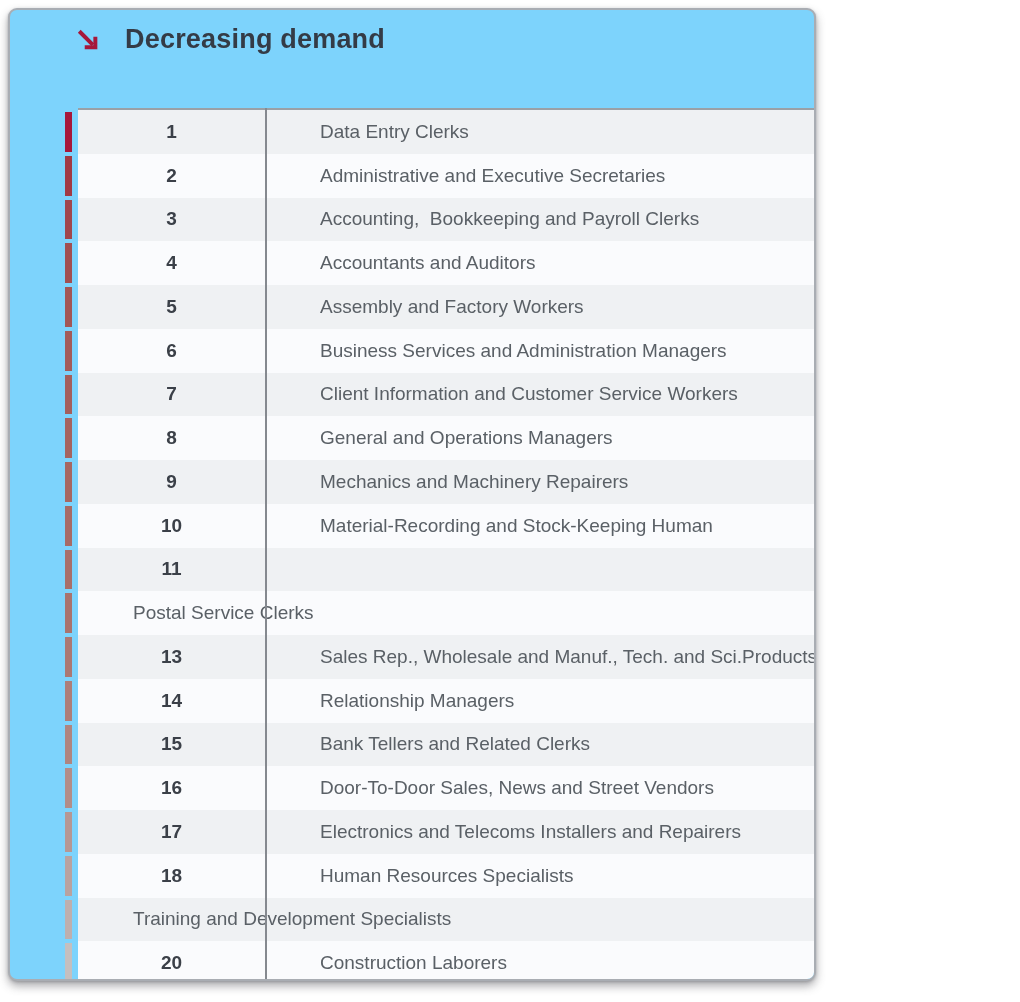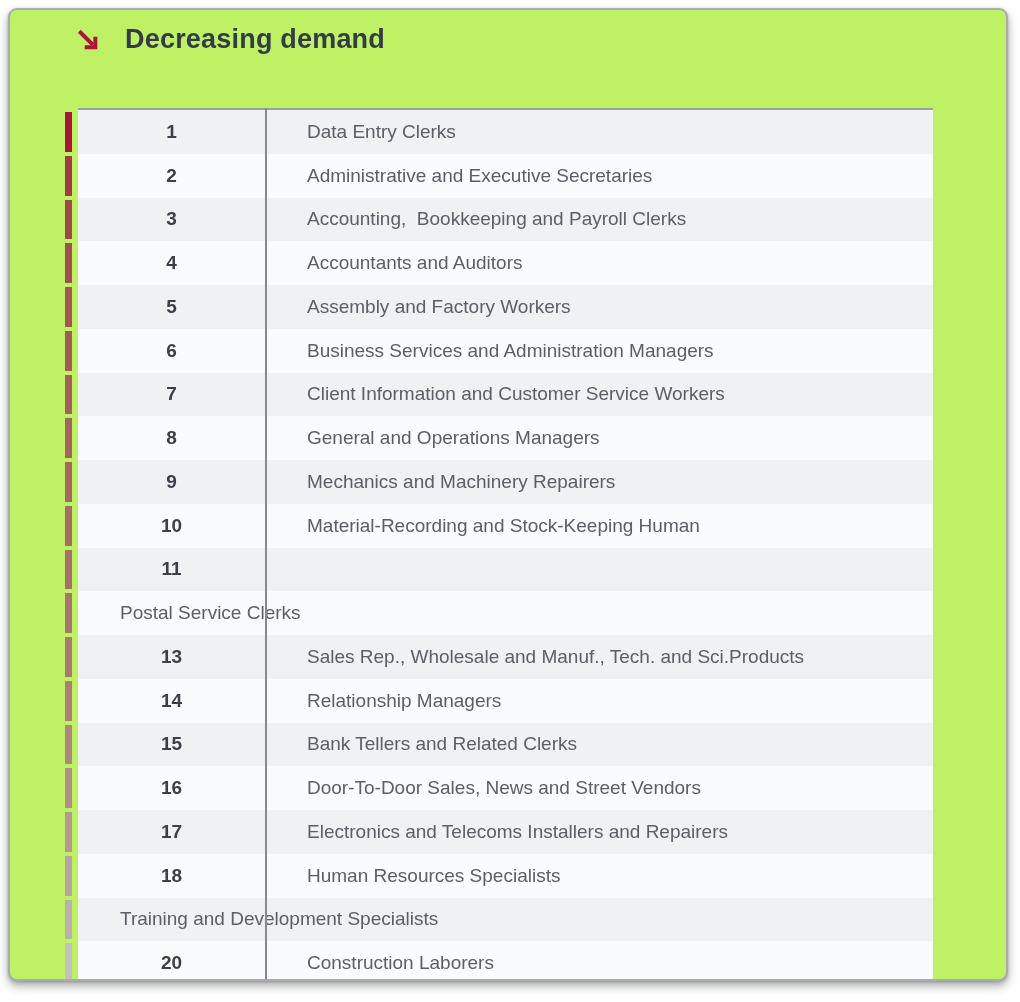--- a/index.html
+++ b/index.html
@@ -8,23 +8,23 @@
     width: 1020px;
     height: 1002px;
     background: #ffffff;
     font-family: "Liberation Sans", sans-serif;
     overflow: hidden;
   }
   .frame {
     position: absolute;
     left: 8px;
     top: 8px;
-    width: 1000px;
+    width: 808px;
     height: 973px;
-    background: #bef264;
+    background: #7dd3fc;
     border: 2px solid #a9adb3;
     border-radius: 9px;
     box-shadow: 0 5px 10px rgba(70,72,78,0.45), 0 1px 3px rgba(70,72,78,0.30);
     overflow: hidden;
     box-sizing: border-box;
   }
   .header {
     position: absolute;
     left: 64px;
     top: 14px;
@@ -82,21 +82,21 @@
   .row.even .cells { background: #fafbfd; }
   .rank {
     width: 187px;
     flex: 0 0 187px;
     text-align: center;
     font-size: 19px;
     font-weight: bold;
     color: #3b4048;
   }
   .occ {
-    padding-left: 42px;
+    padding-left: 55px;
     font-size: 19px;
     color: #5a6066;
     white-space: pre-wrap;
   }
   .divider {
     position: absolute;
     left: 200px;
     top: 0;
     bottom: 0;
     width: 2px;

